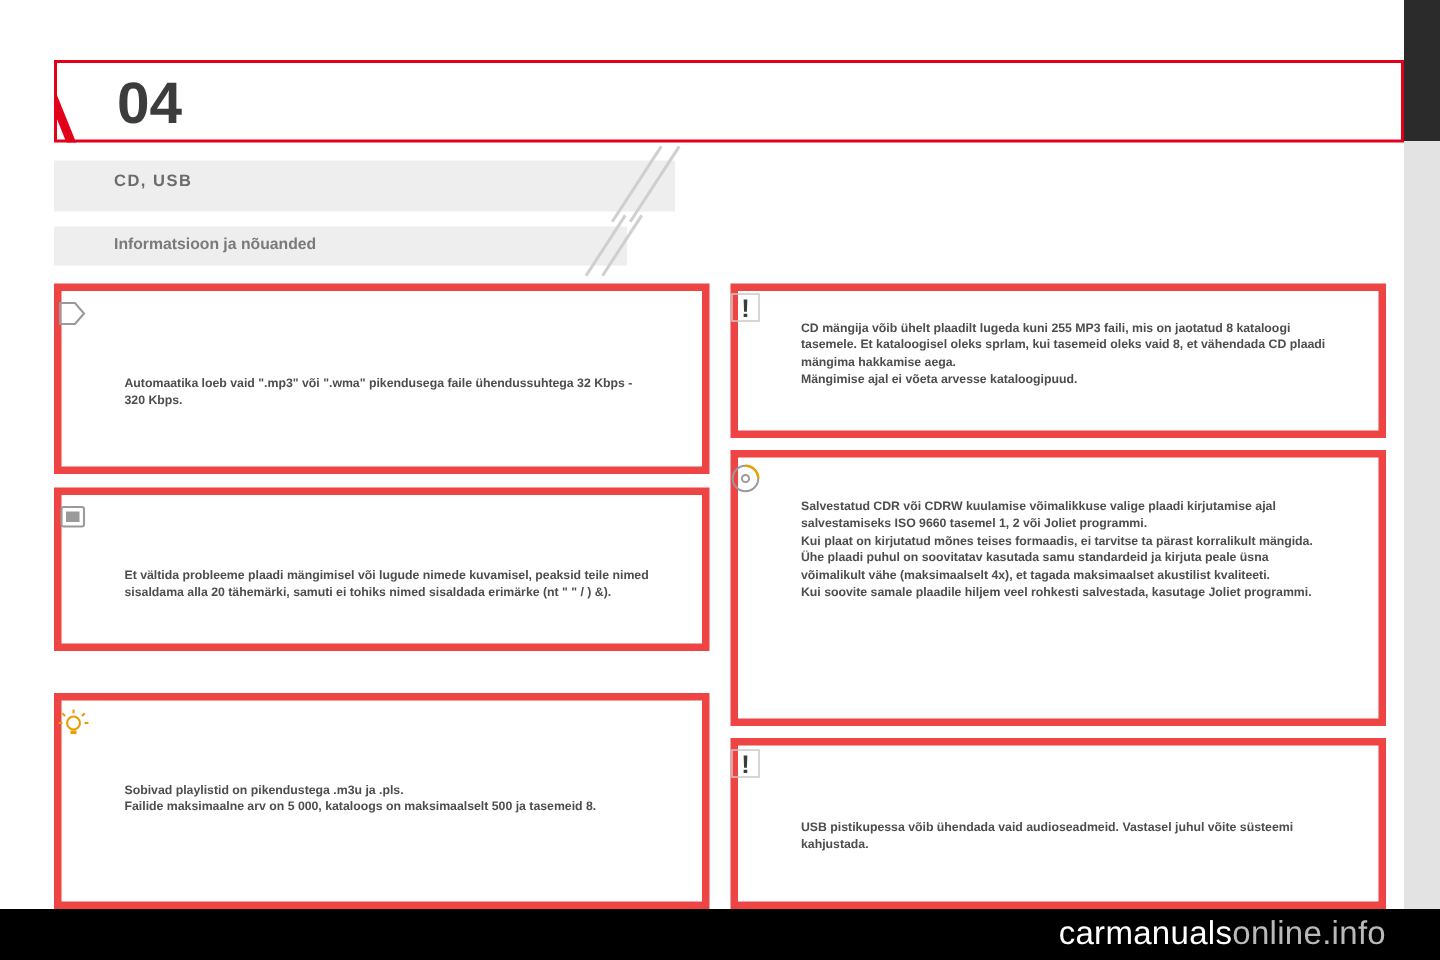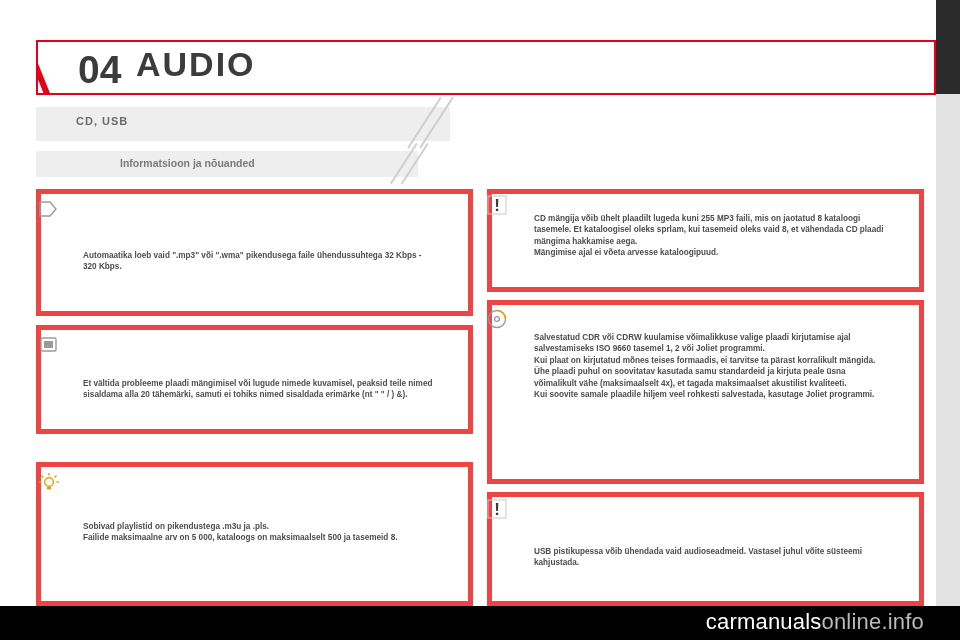--- a/index.html
+++ b/index.html
@@ -110,21 +110,20 @@
     left: 36px; top: 151px;
     width: 382px; height: 26px;
     background: #eeeeee;
   }
   .bar2-label {
     position: absolute;
     left: 76px; top: 157px;
     font-size: 10.5px;
     font-weight: bold;
     color: #7a7a7a;
-    margin-left: 44px;
   }
   .bar2-slash {
     position: absolute;
     left: 408px; top: 145px;
     width: 60px; height: 42px;
   }
   .bar2-slash:before, .bar2-slash:after {
     content: "";
     position: absolute;
     width: 2px; height: 48px;
@@ -177,21 +176,20 @@
 <body>
 
 <div class="page">
 
   <div class="right-strip"></div>
   <div class="right-strip-dark"></div>
 
   <div class="header"></div>
   <div class="header-slash"></div>
   <div class="chapter-num">04</div>
-  <div class="chapter-title">AUDIO</div>
 
   <div class="bar1"></div>
   <div class="bar1-label">CD, USB</div>
   <div class="bar1-slash"></div>
 
   <div class="bar2"></div>
   <div class="bar2-label">Informatsioon ja nõuanded</div>
   <div class="bar2-slash"></div>
 
   <div class="box" style="left:36px; top:189px; width:437px; height:127px;">

